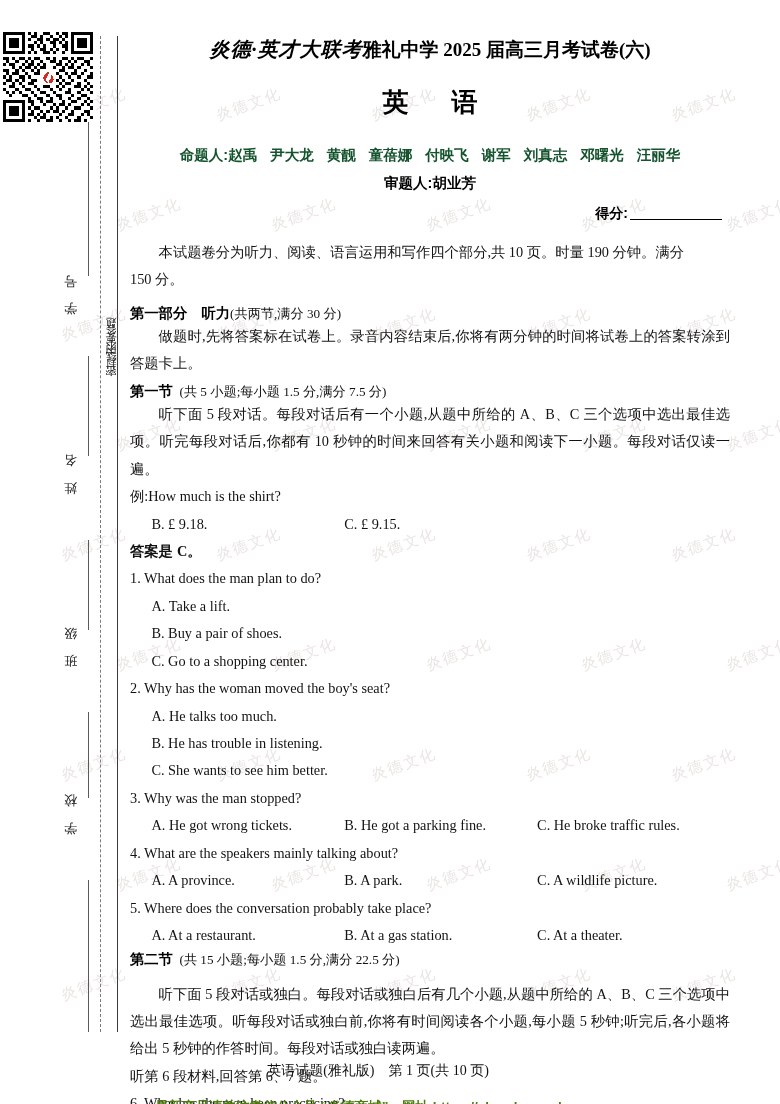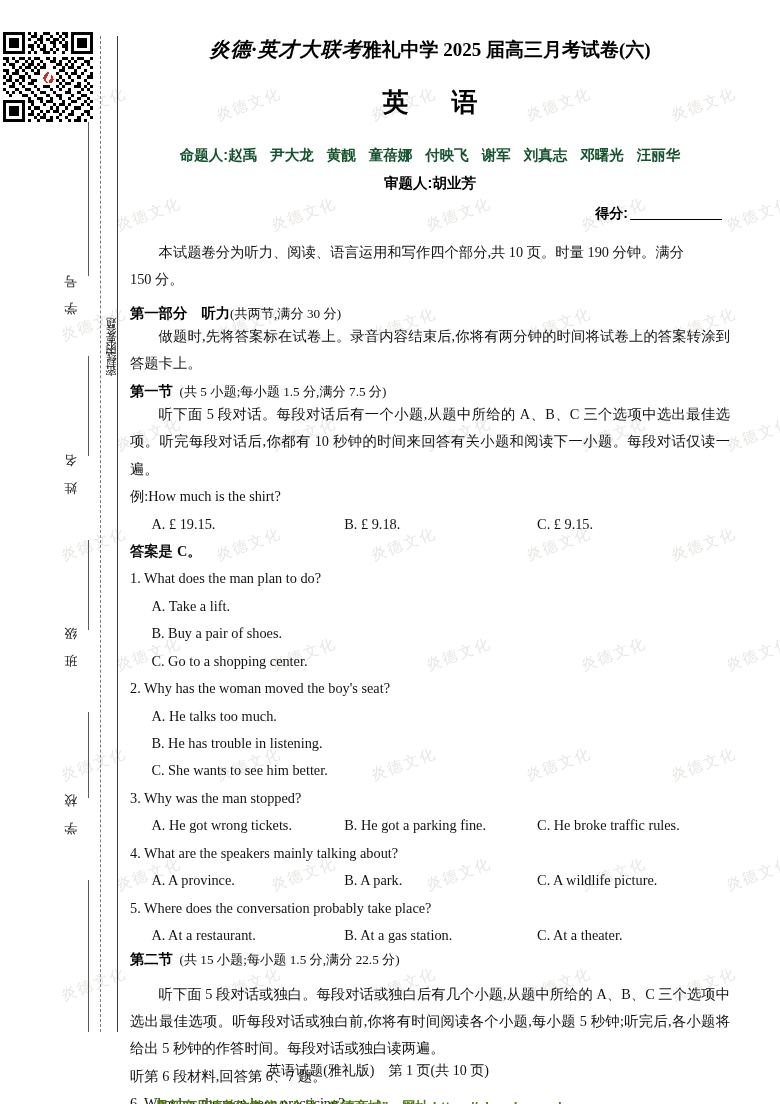--- a/index.html
+++ b/index.html
@@ -349,21 +349,20 @@
     <div style="margin-top:4px;">
       <div>
         <span class="sec-head">第一节</span><span class="sec-note">&nbsp;&nbsp;</span><span class="sec-note">(共 5 小题;每小题 1.5 分,满分 7.5 分)</span>
       </div>
       <div class="body-text" style="margin-top:0;">
         <span class="indent">听下面 5 段对话。每段对话后有一个小题,从题中所给的 A、B、C 三个选项中选出最佳选项。听完每段对话后,你都有 10 秒钟的时间来回答有关小题和阅读下一小题。每段对话仅读一遍。</span>
       </div>
       <div class="q">
         <span class="q-stem"><span>例:</span><span>How much is the shirt?</span></span>
         <span class="example-row">
-          <span>A. £ 19.15.</span>
           <span>B. £ 9.18.</span>
           <span>C. £ 9.15.</span>
         </span>
         <span class="ans-key q-stem"><span>答案是 </span><span class="lat">C</span><span>。</span></span>
       </div>
     </div>
 
     <div id="q-list-1">
         <div class="q">
           <span class="q-stem">1. What does the man plan to do?</span>

